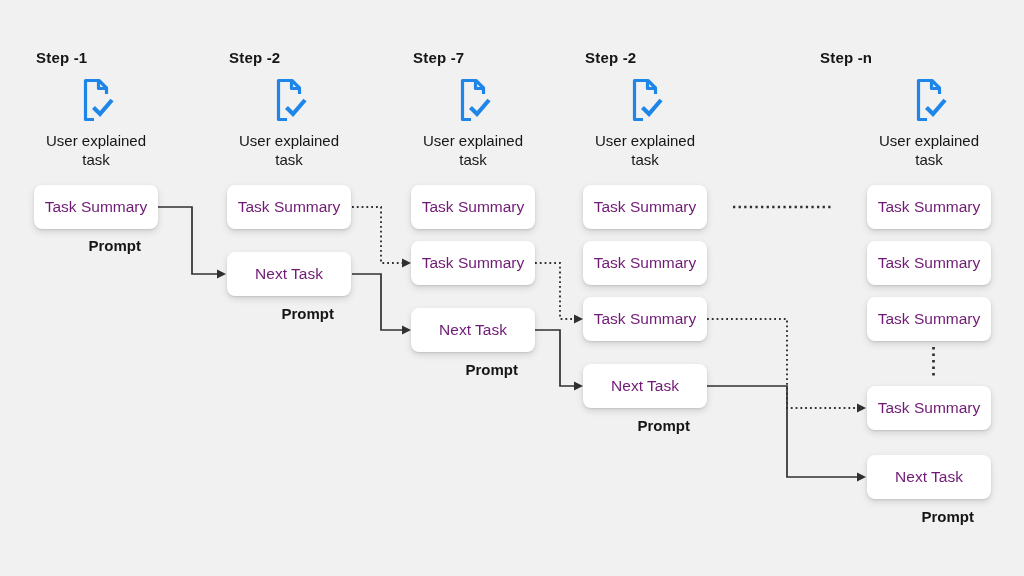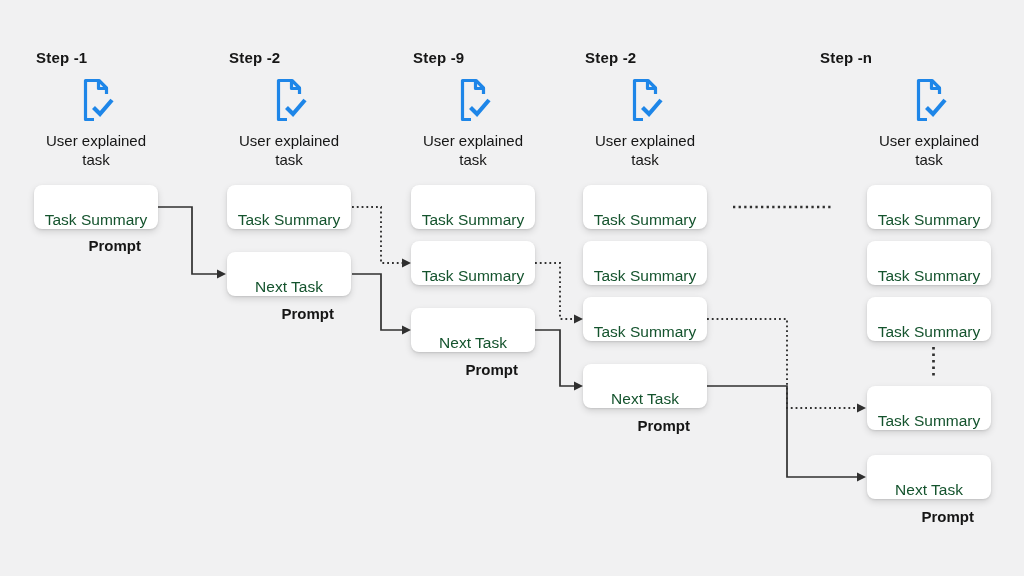--- a/index.html
+++ b/index.html
@@ -15,22 +15,22 @@
     font-size:15px;font-weight:700;letter-spacing:.2px;
   }
   .doc-icon{width:36px;height:44px;top:78px;}
   .user-label{
     width:116px;top:132px;text-align:center;
     font-size:15px;line-height:18.5px;font-weight:400;
   }
   .node{
     width:124px;height:44px;background:#ffffff;border-radius:8px;
     box-shadow:0 1px 2px rgba(0,0,0,.10),0 3px 7px rgba(0,0,0,.13);
-    display:flex;align-items:flex-end;justify-content:center;
-    font-size:15.5px;font-weight:400;color:#14532d;
+    display:flex;align-items:center;justify-content:center;
+    font-size:15.5px;font-weight:400;color:#701a75;
   }
   .prompt{
     width:90px;height:18px;text-align:right;
     font-size:15px;font-weight:700;
   }
   svg.wires{position:absolute;left:0;top:0;pointer-events:none;}
   .wire{fill:none;stroke:#303030;stroke-width:1.7px;}
   .wire.dotted{stroke-dasharray:1.8 3;stroke-width:1.9px;}
   .wire.gap-dots{stroke-dasharray:2.3 3.3;stroke-width:2.3px;}
   .wire.ellipsis{stroke-dasharray:2.6 3.9;stroke-width:2.7px;}
@@ -89,21 +89,21 @@
   </svg>
   <div class="abs user-label" style="left:231px;">User explained task</div>
   <div class="abs node" style="left:227px;top:185px;">
       <span>Task Summary</span>
     </div>
   <div class="abs node" style="left:227px;top:252px;">
       <span>Next Task</span>
     </div>
   <div class="abs prompt" style="left:244px;top:305px;">Prompt</div>
 
-  <div class="abs step-title" style="left:413px;">Step -9</div>
+  <div class="abs step-title" style="left:413px;">Step -7</div>
   <svg class="abs doc-icon" style="left:455px;" viewBox="0 0 36 44">
     <path d="M16 41.5 H7.5 V2.5 H21 L28.5 10 V16" fill="none" stroke="#1e86e8" stroke-width="3.2" stroke-linejoin="round"></path>
     <path d="M20.5 3 V10.5 H28" fill="none" stroke="#1e86e8" stroke-width="3.2" stroke-linejoin="round"></path>
     <path d="M15.5 29.5 L22 36 L34 22" fill="none" stroke="#1e86e8" stroke-width="4.2"></path>
   </svg>
   <div class="abs user-label" style="left:415px;">User explained task</div>
   <div class="abs node" style="left:411px;top:185px;">
       <span>Task Summary</span>
     </div>
   <div class="abs node" style="left:411px;top:241px;">

